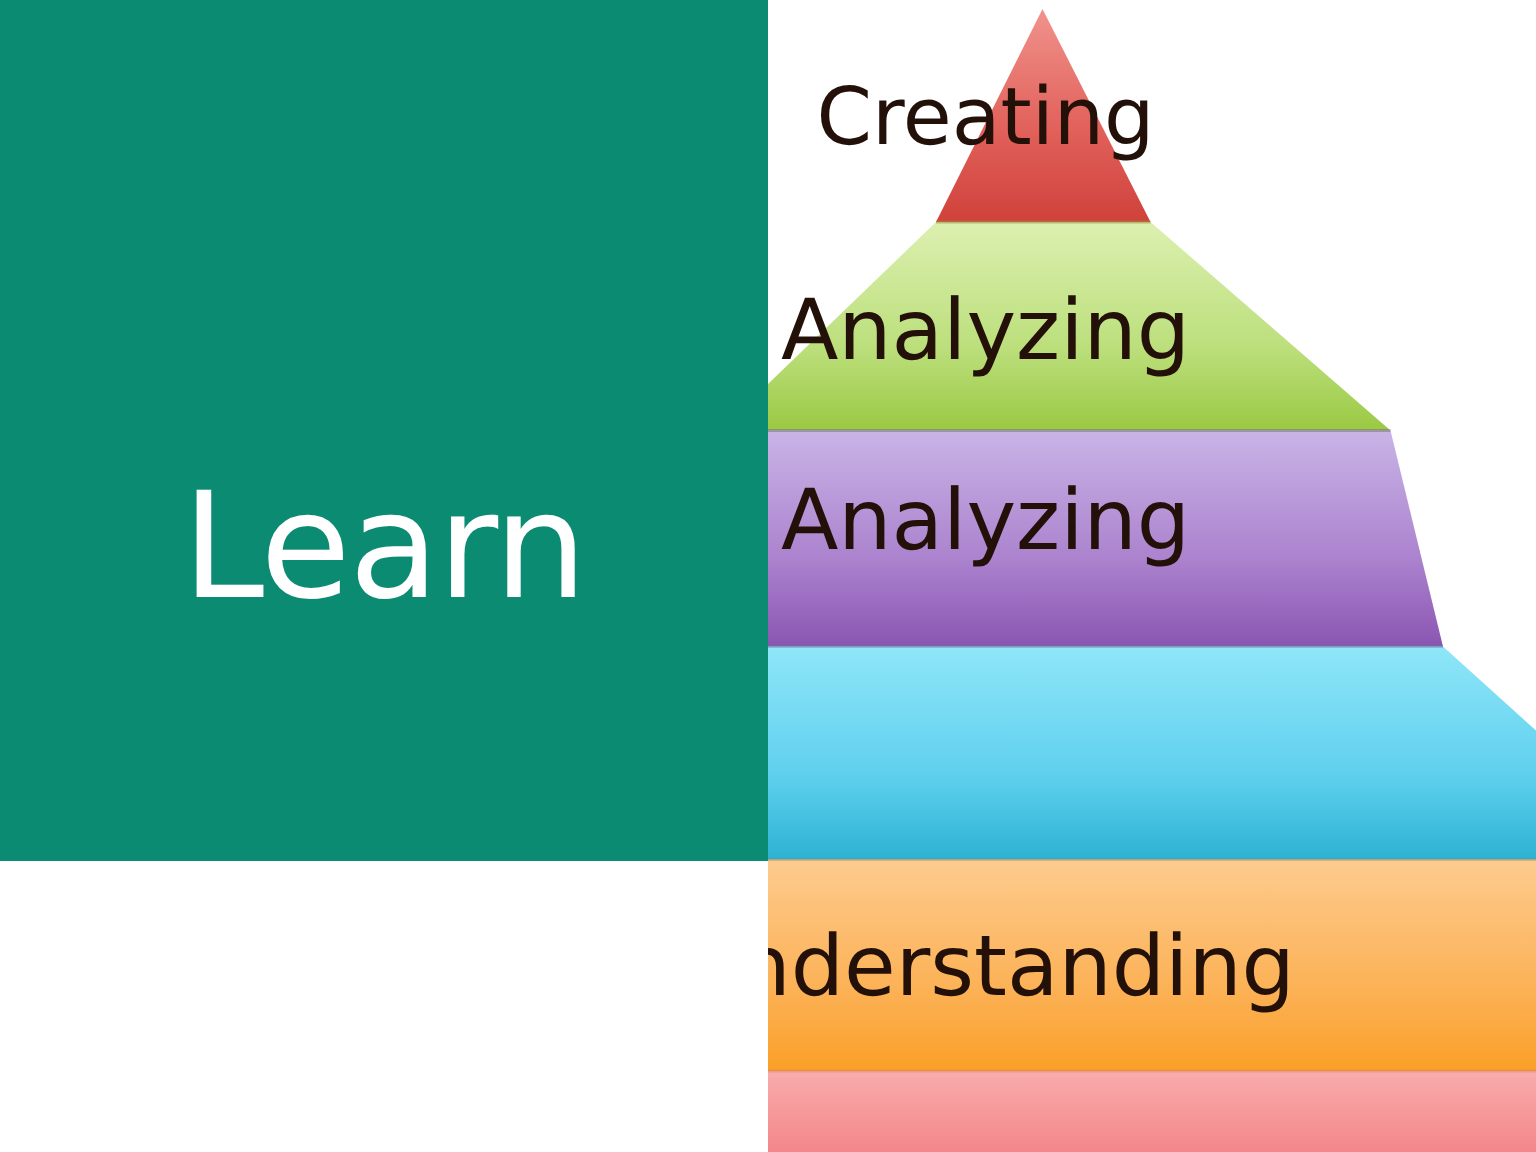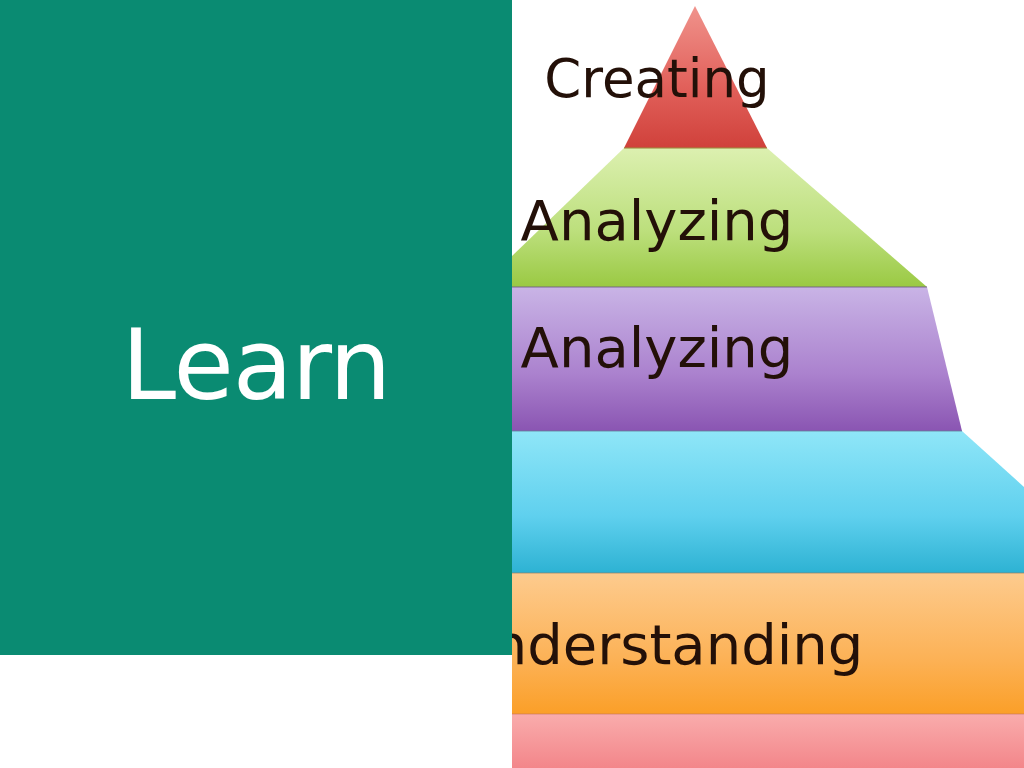--- a/index.html
+++ b/index.html
@@ -21,21 +21,21 @@
     overflow: hidden;
     background: #ffffff;
   }
 
   
   #left-panel {
     position: absolute;
     left: 0;
     top: 0;
     width: 512px;
-    height: 655px;
+    height: 574px;
     background: #0A8B72;
     z-index: 5;
   }
 
   #left-title {
     position: absolute;
     left: 0;
     top: 316px;
     width: 512px;
     text-align: center;

